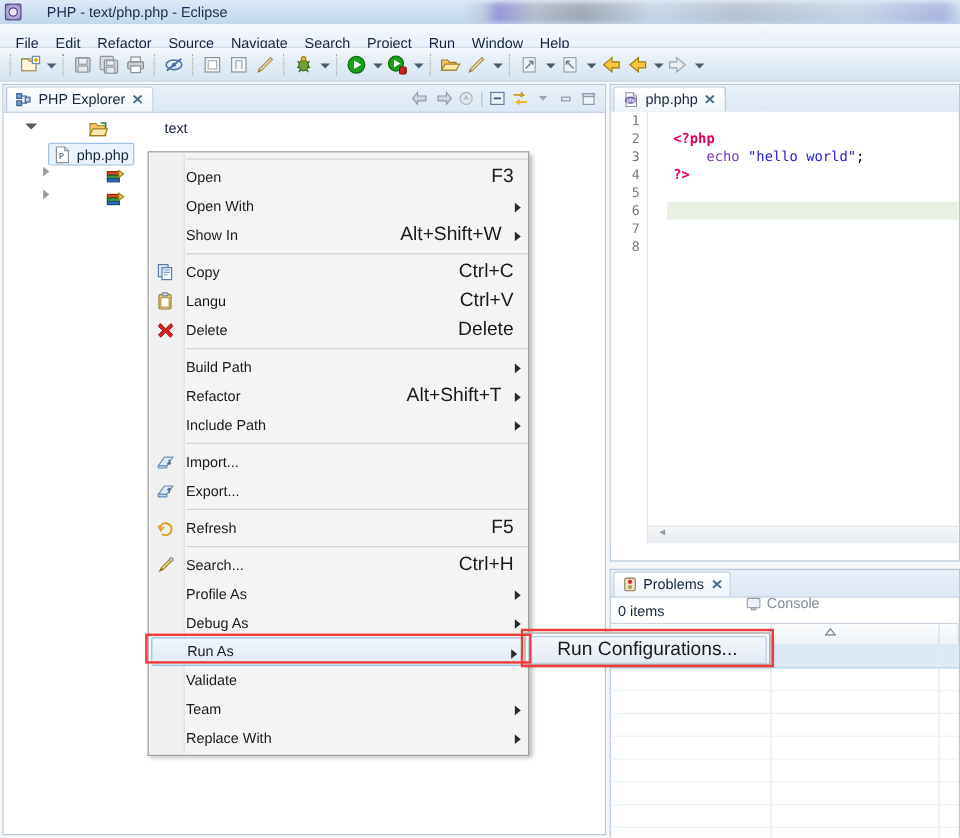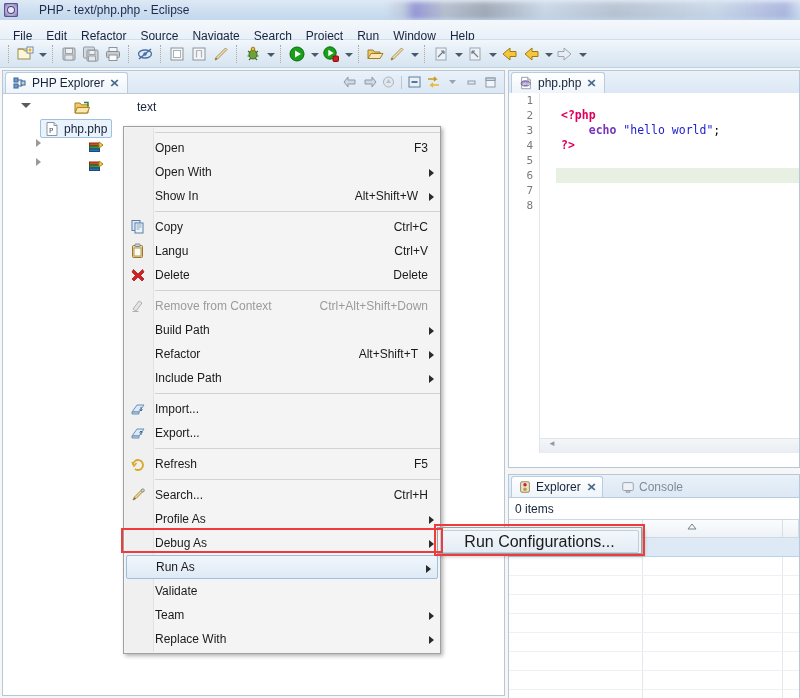--- a/index.html
+++ b/index.html
@@ -175,21 +175,21 @@
   .codelines {
     position: absolute; left: 31px; top: 0; right: 0; bottom: 0; margin-left: 16px;
   }
   .cline {
     height: 15px; line-height: 15px;
     font-family: "DejaVu Sans Mono", monospace; font-size: 11.5px;
     white-space: pre; padding-left: 5px;
   }
   .cline.cur { background: #e8efe3; }
   .k-php { color: #e0005a; font-weight: bold; }
-  .k-kw  { color: #7633bd; font-weight: bold; }
+  .k-kw  { color: #7633bd; font-weight: normal; }
   .k-str { color: #2020d0; }
   .k-pun { color: #000000; }
 
   .hscroll {
     position: absolute; left: 31px; right: 0; bottom: 0; height: 14px;
     background: linear-gradient(to bottom,#f4f6f8,#e9edf1);
     border-top: 1px solid #e0e5ea;
   }
   .hscroll::before {
     content: "◄"; position: absolute; left: 8px; top: 0px; font-size: 8px; color: #8c99a6;
@@ -206,21 +206,21 @@
   }
   .pb-tab {
     position: absolute; top: 1px; height: 21px; display: flex; align-items: center;
     padding: 0 6px; box-sizing: border-box; font-size: 12px;
   }
   .pb-tab.active {
     background: linear-gradient(to bottom,#ffffff,#eef4fa);
     border: 1px solid #b9cbdd; border-bottom: none; border-radius: 3px 3px 0 0;
     color: #16243c;
   }
-  .pb-tab.inactive { color: #7d8b99; }
+  .pb-tab.inactive { color: #7d8b99; margin-top: 16px; }
   .pb-count { font-size: 12px; color: #16243c; padding: 4px 0 3px 6px; }
   .pb-header {
     height: 17px; background: linear-gradient(to bottom,#fbfcfd,#eef2f6);
     border-top: 1px solid #cfd9e3; border-bottom: 1px solid #cfd9e3;
     display: flex; position: relative;
   }
   .pb-col { border-right: 1px solid #d6dee6; height: 100%; box-sizing: border-box; position: relative; }
   .pb-rows { position: relative; }
   .pb-row { height: 18px; border-bottom: 1px solid #eef1f4; display: flex; }
   .pb-row .c1 { width: 134px; border-right: 1px solid #e3e8ed; box-sizing: border-box; }
@@ -239,21 +239,21 @@
   .ctxmenu .gutterbar {
     position: absolute; left: 1px; top: 1px; bottom: 1px; width: 28px;
     background: #f0f0f0; border-right: 1px solid #e2e2e2;
   }
   .mrow {
     position: relative; height: 24px; display: flex; align-items: center;
     padding-left: 31px; padding-right: 10px; box-sizing: border-box;
     font-size: 12px; color: #1a1a1a; z-index: 2;
   }
   .mrow .mlabel { flex: 0 0 auto; }
-  .mrow .maccel { margin-left: auto; font-size: 12px; color: #1a1a1a; padding-right: 2px; }
+  .mrow .maccel { margin-left: auto; font-size: 16px; color: #1a1a1a; padding-right: 2px; }
   .mrow.disabled .mlabel, .mrow.disabled .maccel { color: #9b9b9b; }
   .subarrow {
     position: absolute; right: 6px; top: 9px; width: 0; height: 0;
     border-top: 4px solid transparent; border-bottom: 4px solid transparent;
     border-left: 5px solid #2a2a2a;
   }
   .mrow .micon {
     position: absolute; left: 6px; top: 4px; width: 16px; height: 16px;
   }
   .msep {
@@ -611,21 +611,21 @@
   </div>
 
   <div class="panel-bottom">
     <div class="pb-tabs">
       <div class="pb-tab active" style="left:2px">
         <svg width="14" height="14" viewBox="0 0 16 16" style="margin-right:4px">
           <rect x="3" y="2" width="10" height="12" rx="1.5" fill="#e8e2cf" stroke="#8a7a4e"></rect>
           <circle cx="8" cy="5.5" r="2" fill="#d42020"></circle>
           <circle cx="8" cy="10.5" r="2" fill="#b8a030"></circle>
         </svg>
-        <span>Explorer</span>
+        <span>Problems</span>
         <span class="tabclose">✕</span>
       </div>
       <div class="pb-tab inactive" style="left:106px">
         <svg width="14" height="14" viewBox="0 0 16 16" style="margin-right:4px">
           <rect x="2" y="3" width="12" height="9" rx="1" fill="#eef2f6" stroke="#8d9aa8"></rect>
           <rect x="6" y="12" width="4" height="2" fill="#c8d2dc" stroke="#8d9aa8"></rect>
         </svg>
         <span>Console</span>
       </div>
     </div>
@@ -728,30 +728,20 @@
       <span class="micon">
         <svg viewBox="0 0 16 16" width="16" height="16">
             <path d="M3.5 2.5 L8 7 L12.5 2.5 L14 5 L10.5 8.5 L14 12 L12 14 L8 10 L4 14 L2 12 L5.5 8.5 L2 5 Z" fill="#d42020" stroke="#8f1010" stroke-width="0.7"></path>
           </svg>
       </span>
       <span class="mlabel">Delete</span>
       <span class="maccel">Delete</span>
     </div>
     <div class="msep"></div>
 
-    <div class="mrow disabled">
-      <span class="micon">
-        <svg viewBox="0 0 16 16" width="16" height="16">
-            <path d="M3 11 L9 3 L12 5 L6 13 Z" fill="#e4e4e4" stroke="#b0b0b0"></path>
-            <path d="M2.5 13.5h6" stroke="#b0b0b0" stroke-width="1"></path>
-          </svg>
-      </span>
-      <span class="mlabel">Remove from Context</span>
-      <span class="maccel">Ctrl+Alt+Shift+Down</span>
-    </div>
     <div class="mrow">
       <span class="mlabel">Build Path</span>
       <span class="subarrow"></span>
     </div>
     <div class="mrow">
       <span class="mlabel">Refactor</span>
       <span class="maccel" style="padding-right:12px">Alt+Shift+T</span>
       <span class="subarrow"></span>
     </div>
     <div class="mrow">

